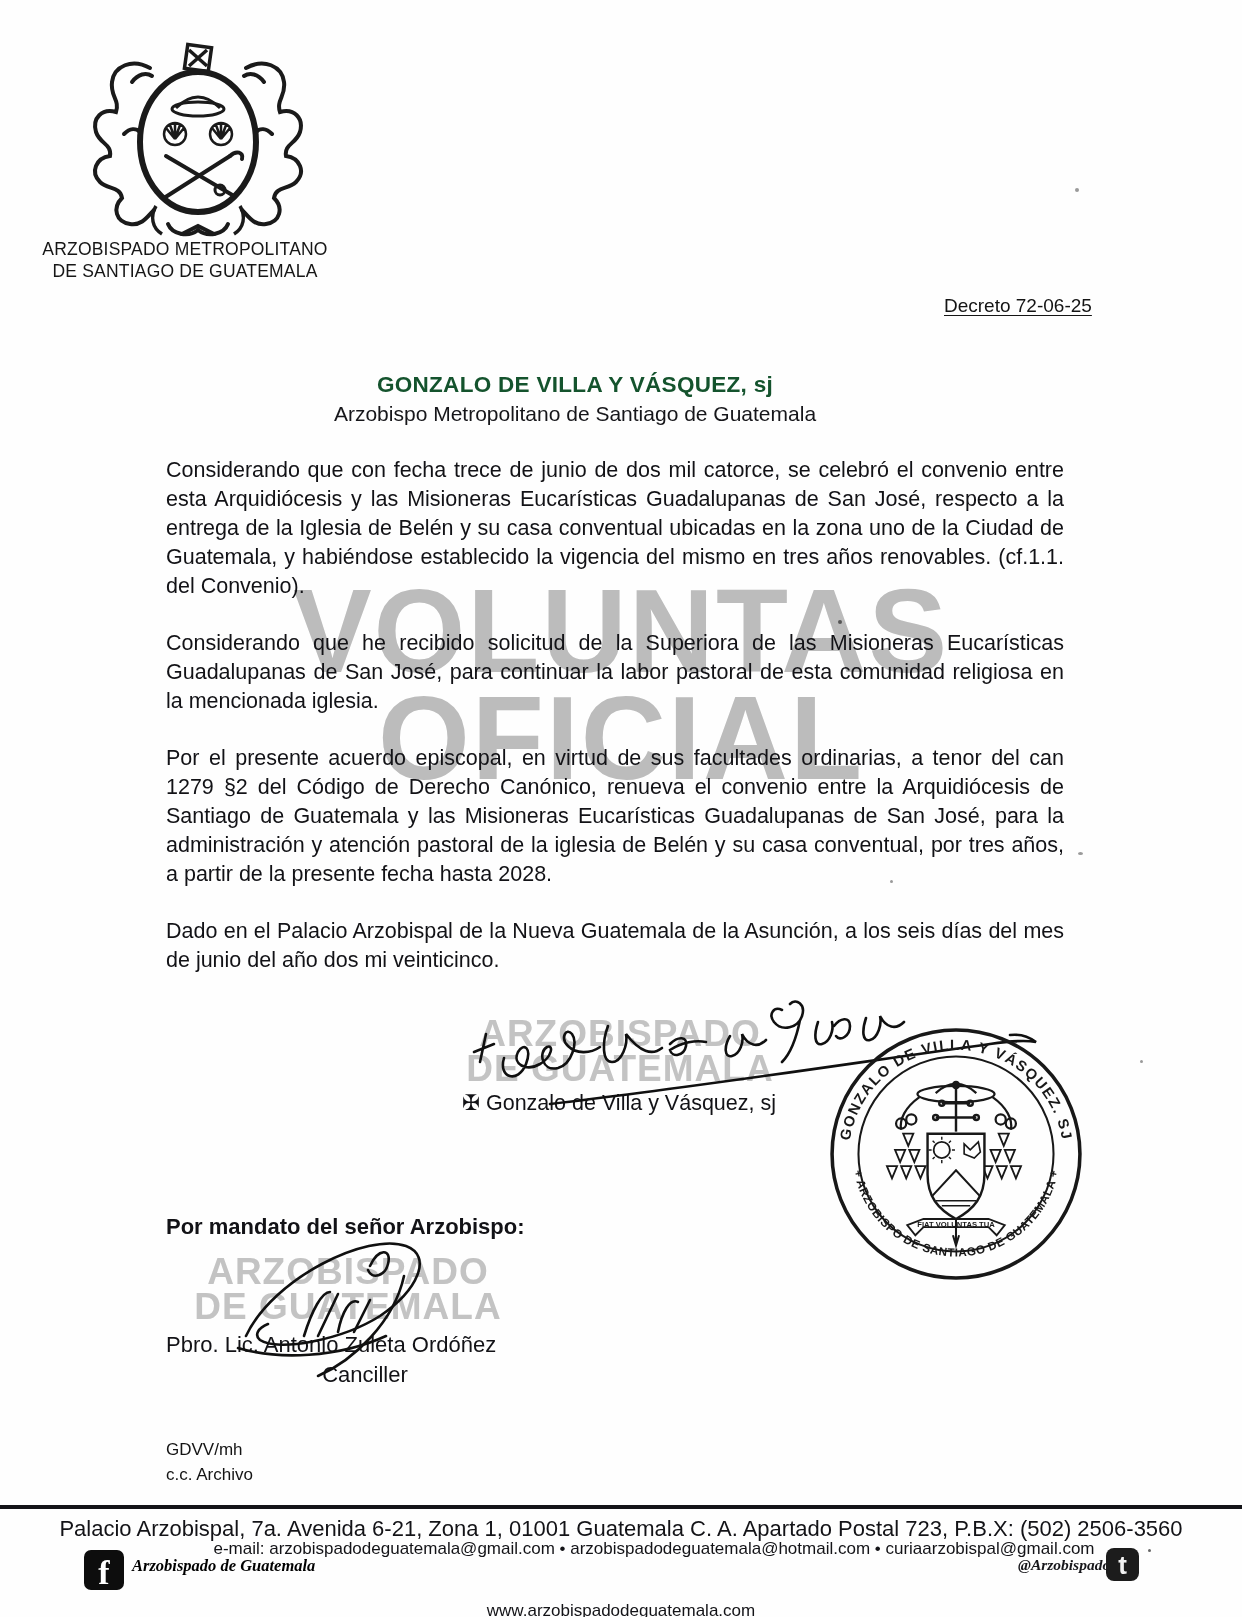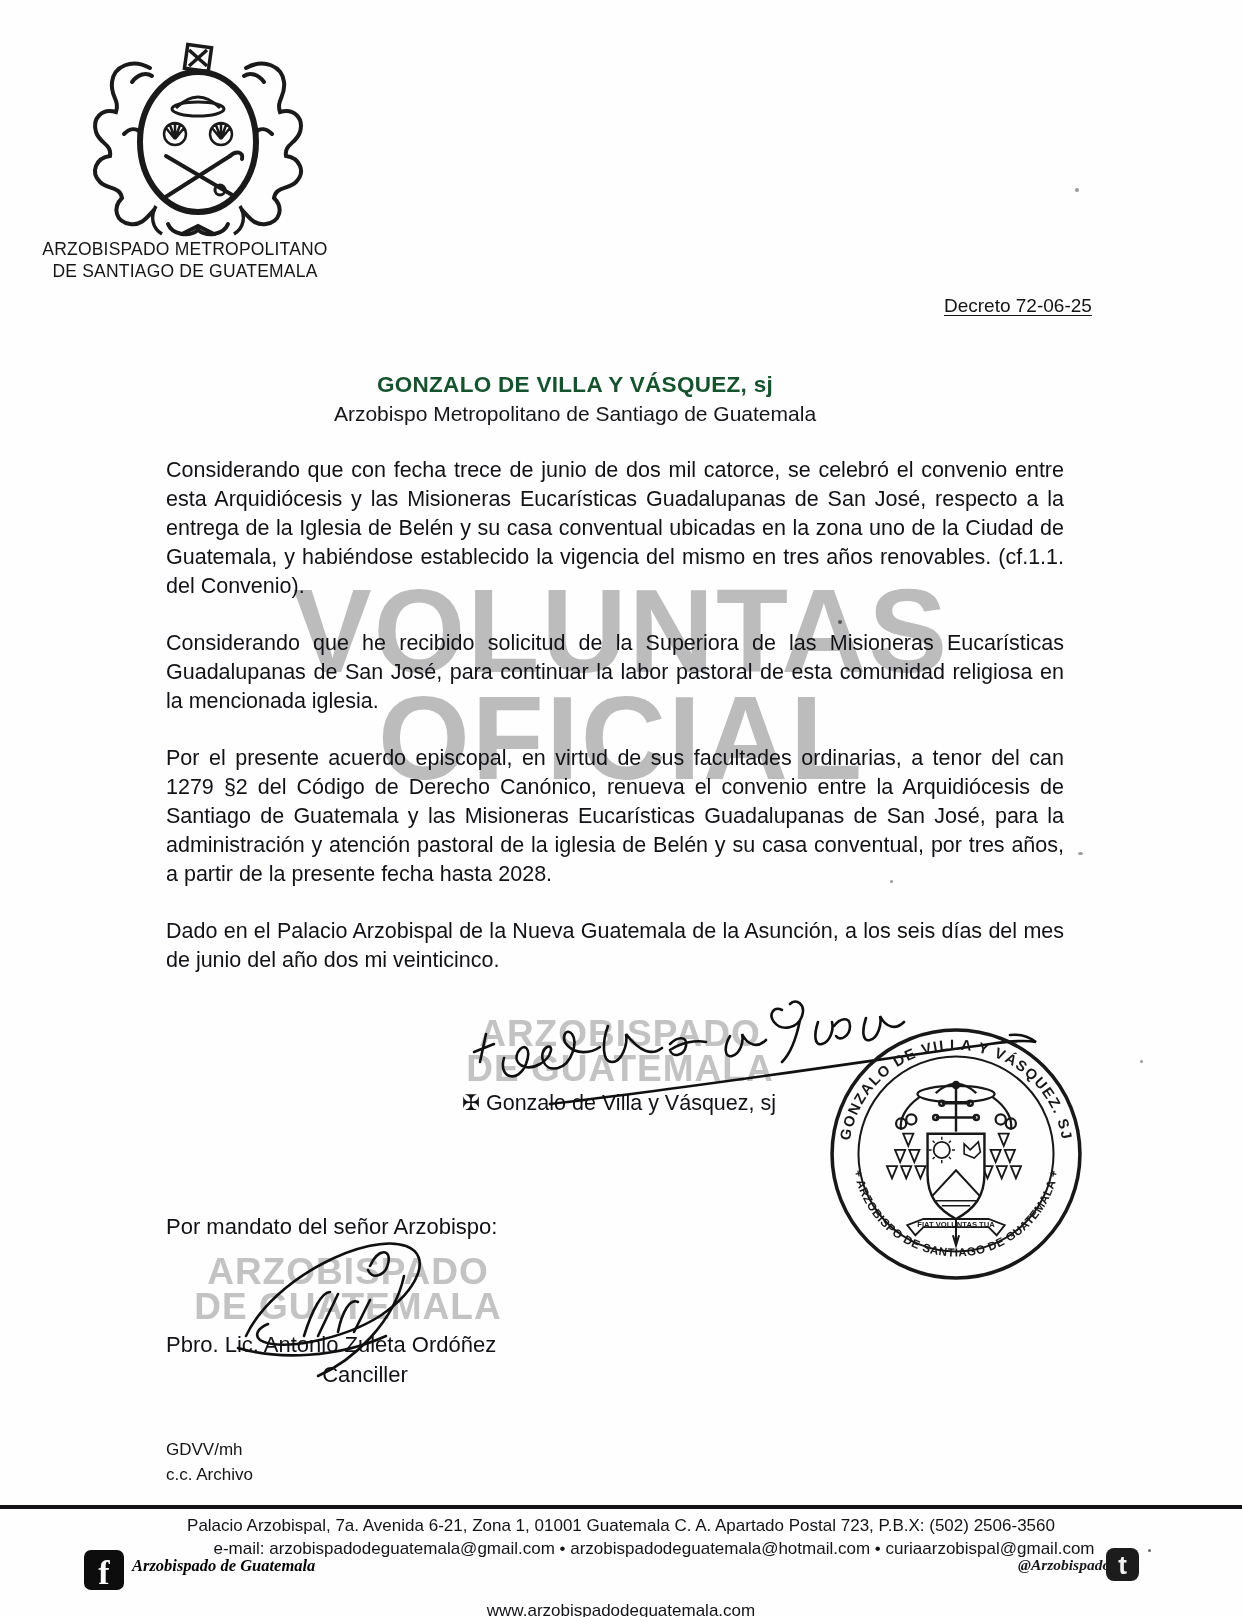--- a/index.html
+++ b/index.html
@@ -30,29 +30,29 @@
   
   .wm-small{color:#c3c3c3;font-weight:bold;text-align:center;z-index:1;
     font-size:37px;line-height:35px;letter-spacing:1px;white-space:nowrap;}
   .wm-sig1{left:400px;top:1016px;width:440px;}
   .wm-sig2{left:148px;top:1254px;width:400px;}
   
   .sig1-svg{left:430px;top:992px;width:640px;height:118px;z-index:3;}
   .sig1-name{left:166px;top:1090px;width:906px;text-align:center;font-size:21.5px;
     color:#121216;z-index:2;}
   .seal{left:828px;top:1026px;width:256px;height:256px;z-index:3;}
-  .mandate{left:166px;top:1214px;font-size:22px;color:#121216;z-index:2;}
+  .mandate{left:166px;top:1214px;font-size:22px;color:#121216;z-index:2;font-weight:bold;}
   .sig2-svg{left:218px;top:1218px;width:235px;height:165px;z-index:3;}
   .sig2-name{left:166px;top:1332px;font-size:22px;color:#121216;z-index:2;}
   .sig2-title{left:190px;top:1362px;width:350px;text-align:center;font-size:22px;
     color:#121216;z-index:2;}
   .refs{left:166px;top:1437px;font-size:17px;line-height:25px;color:#141414;z-index:2;}
   
   .footer-rule{left:0;top:1505px;width:1242px;height:4px;background:#141418;z-index:2;}
-  .footer-line1{left:0;top:1516px;width:1242px;text-align:center;font-size:17px;
+  .footer-line1{left:0;top:1516px;width:1242px;text-align:center;font-size:22px;
     color:#131317;z-index:2;}
   .footer-line2{left:0;top:1539px;width:1242px;text-align:center;font-size:17px;
     color:#131317;z-index:2;margin-left:33px;}
   .footer-line3{left:0;top:1561px;width:1242px;text-align:center;font-size:17px;
     color:#131317;z-index:2;margin-top:40px;}
   .fb-icon{left:84px;top:1550px;width:40px;height:40px;background:#0d0d0d;
     border-radius:7px;z-index:2;color:#fff;font-family:"Liberation Serif",serif;
     font-weight:bold;font-size:34px;text-align:center;line-height:46px;overflow:hidden;}
   .fb-label{left:132px;top:1556px;font-family:"Liberation Serif",serif;
     font-style:italic;font-weight:bold;font-size:16.5px;color:#000000;z-index:2;}

